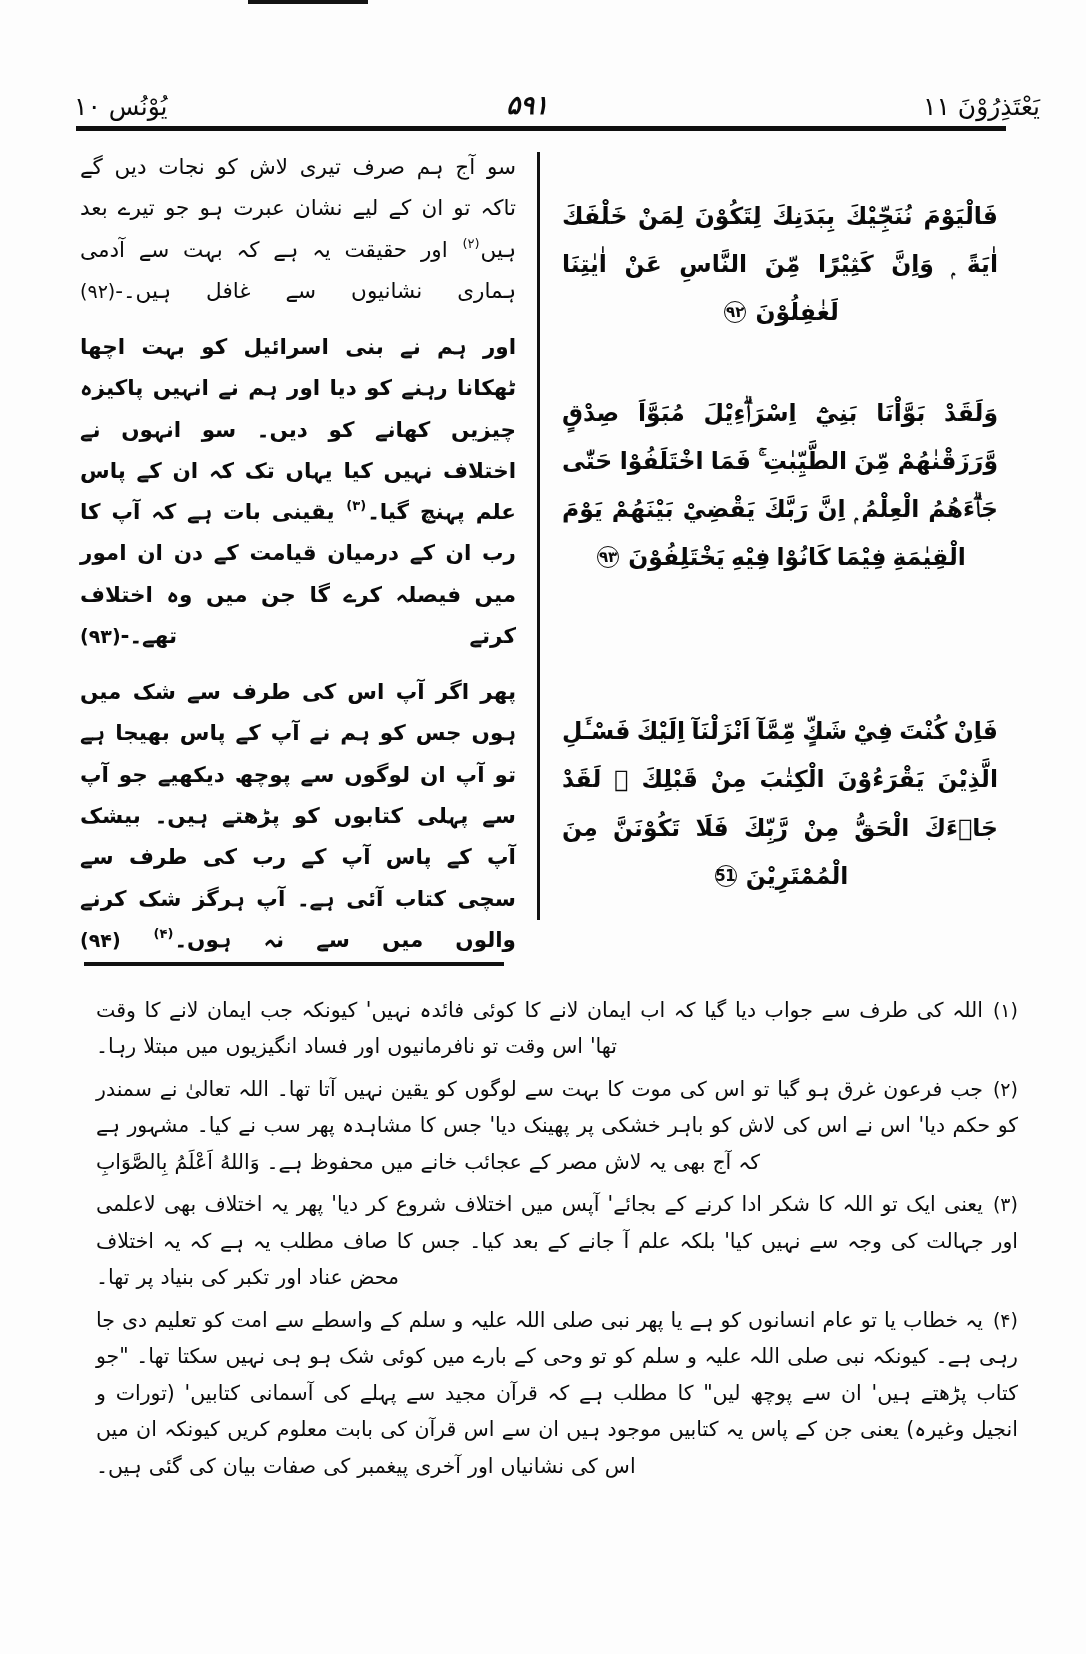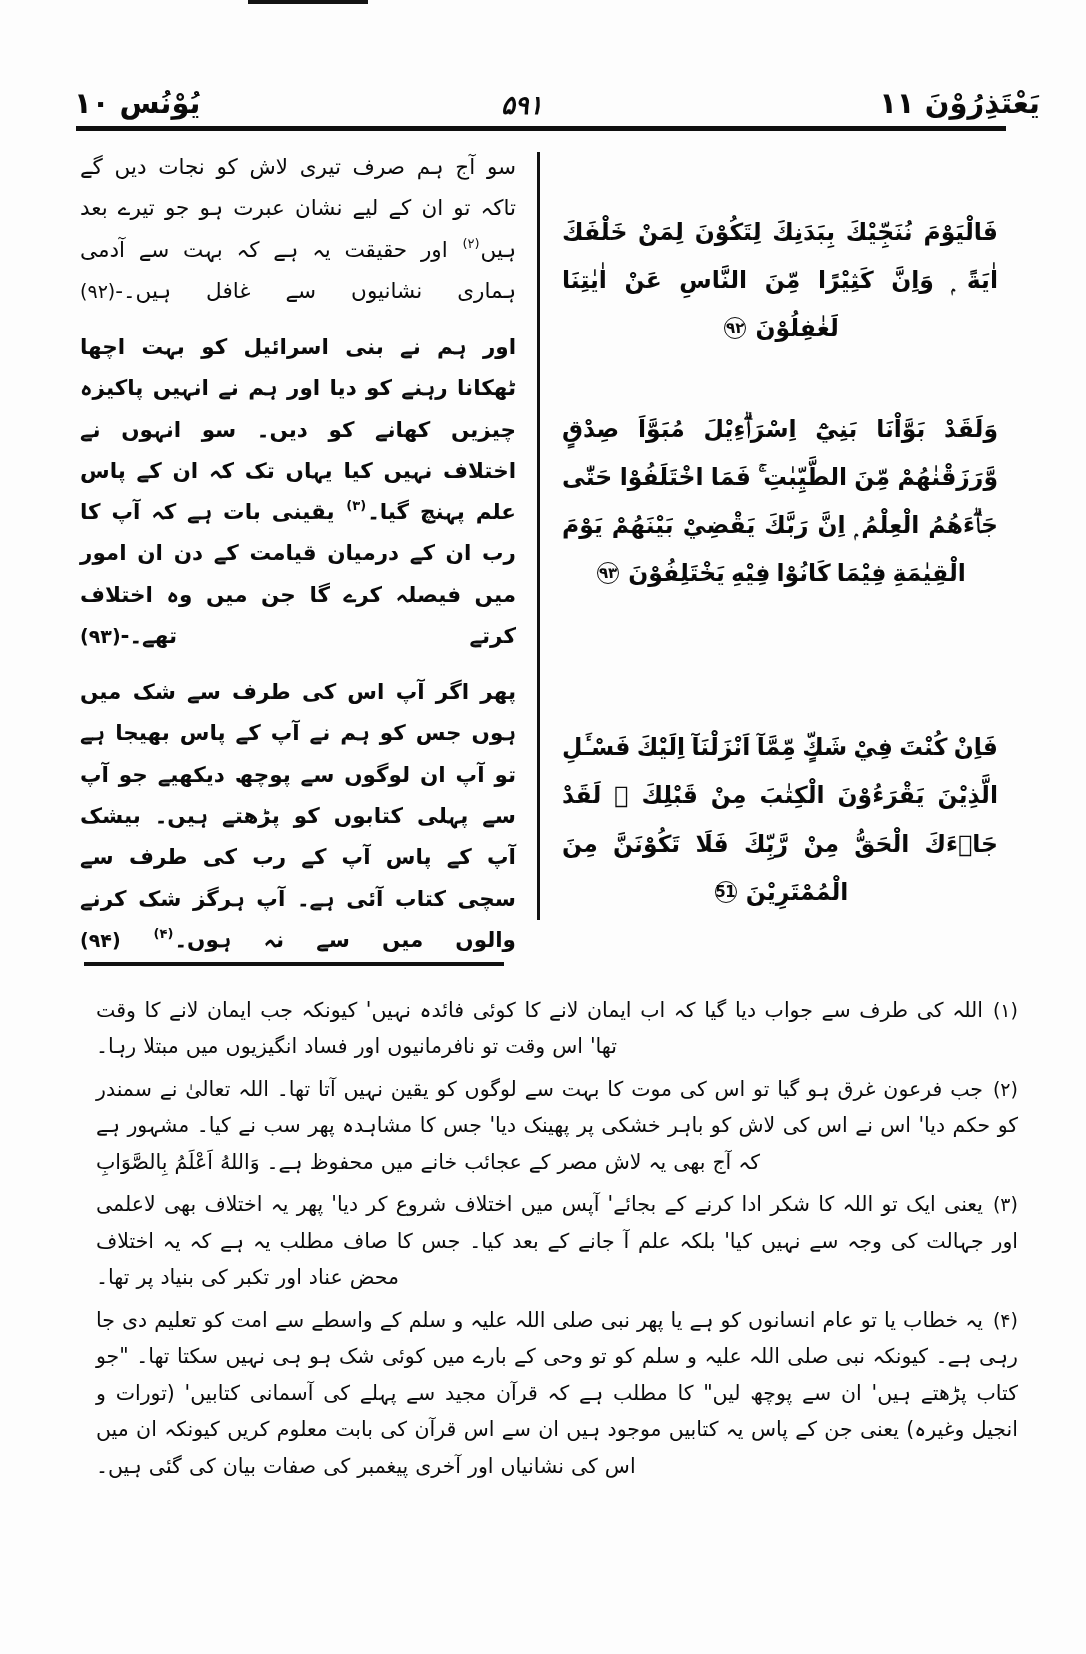--- a/index.html
+++ b/index.html
@@ -29,25 +29,25 @@
     top: 62px;
     left: 74px;
     right: 46px;
     height: 58px;
     display: flex;
     align-items: flex-end;
     justify-content: space-between;
     direction: rtl;
   }
   .header-item {
-    font-size: 29px;
+    font-size: 25px;
     line-height: 1.1;
     white-space: nowrap;
     font-family: "DejaVu Sans", "Liberation Sans", sans-serif;
-    font-weight: 700;
+    font-weight: 400;
   }
   .header-sura { letter-spacing: 0.5px; }
   .header-page {
     font-size: 26px;
     font-weight: 700;
     transform: translateX(-18px);
     font-style: italic;
   }
   .header-rule {
     position: absolute;
@@ -72,21 +72,21 @@
     top: 6px;
     width: 3px;
     height: 768px;
     background: #121212;
   }
 
   
   .col-arabic {
     position: absolute;
     right: 0;
-    top: 16px;
+    top: 0;
     width: 452px;
     height: 100%;
     direction: rtl;
     text-align: justify;
     text-align-last: center;
     padding: 0 8px;
     box-sizing: border-box;
   }
   .ayah {
     font-size: 23.5px;

